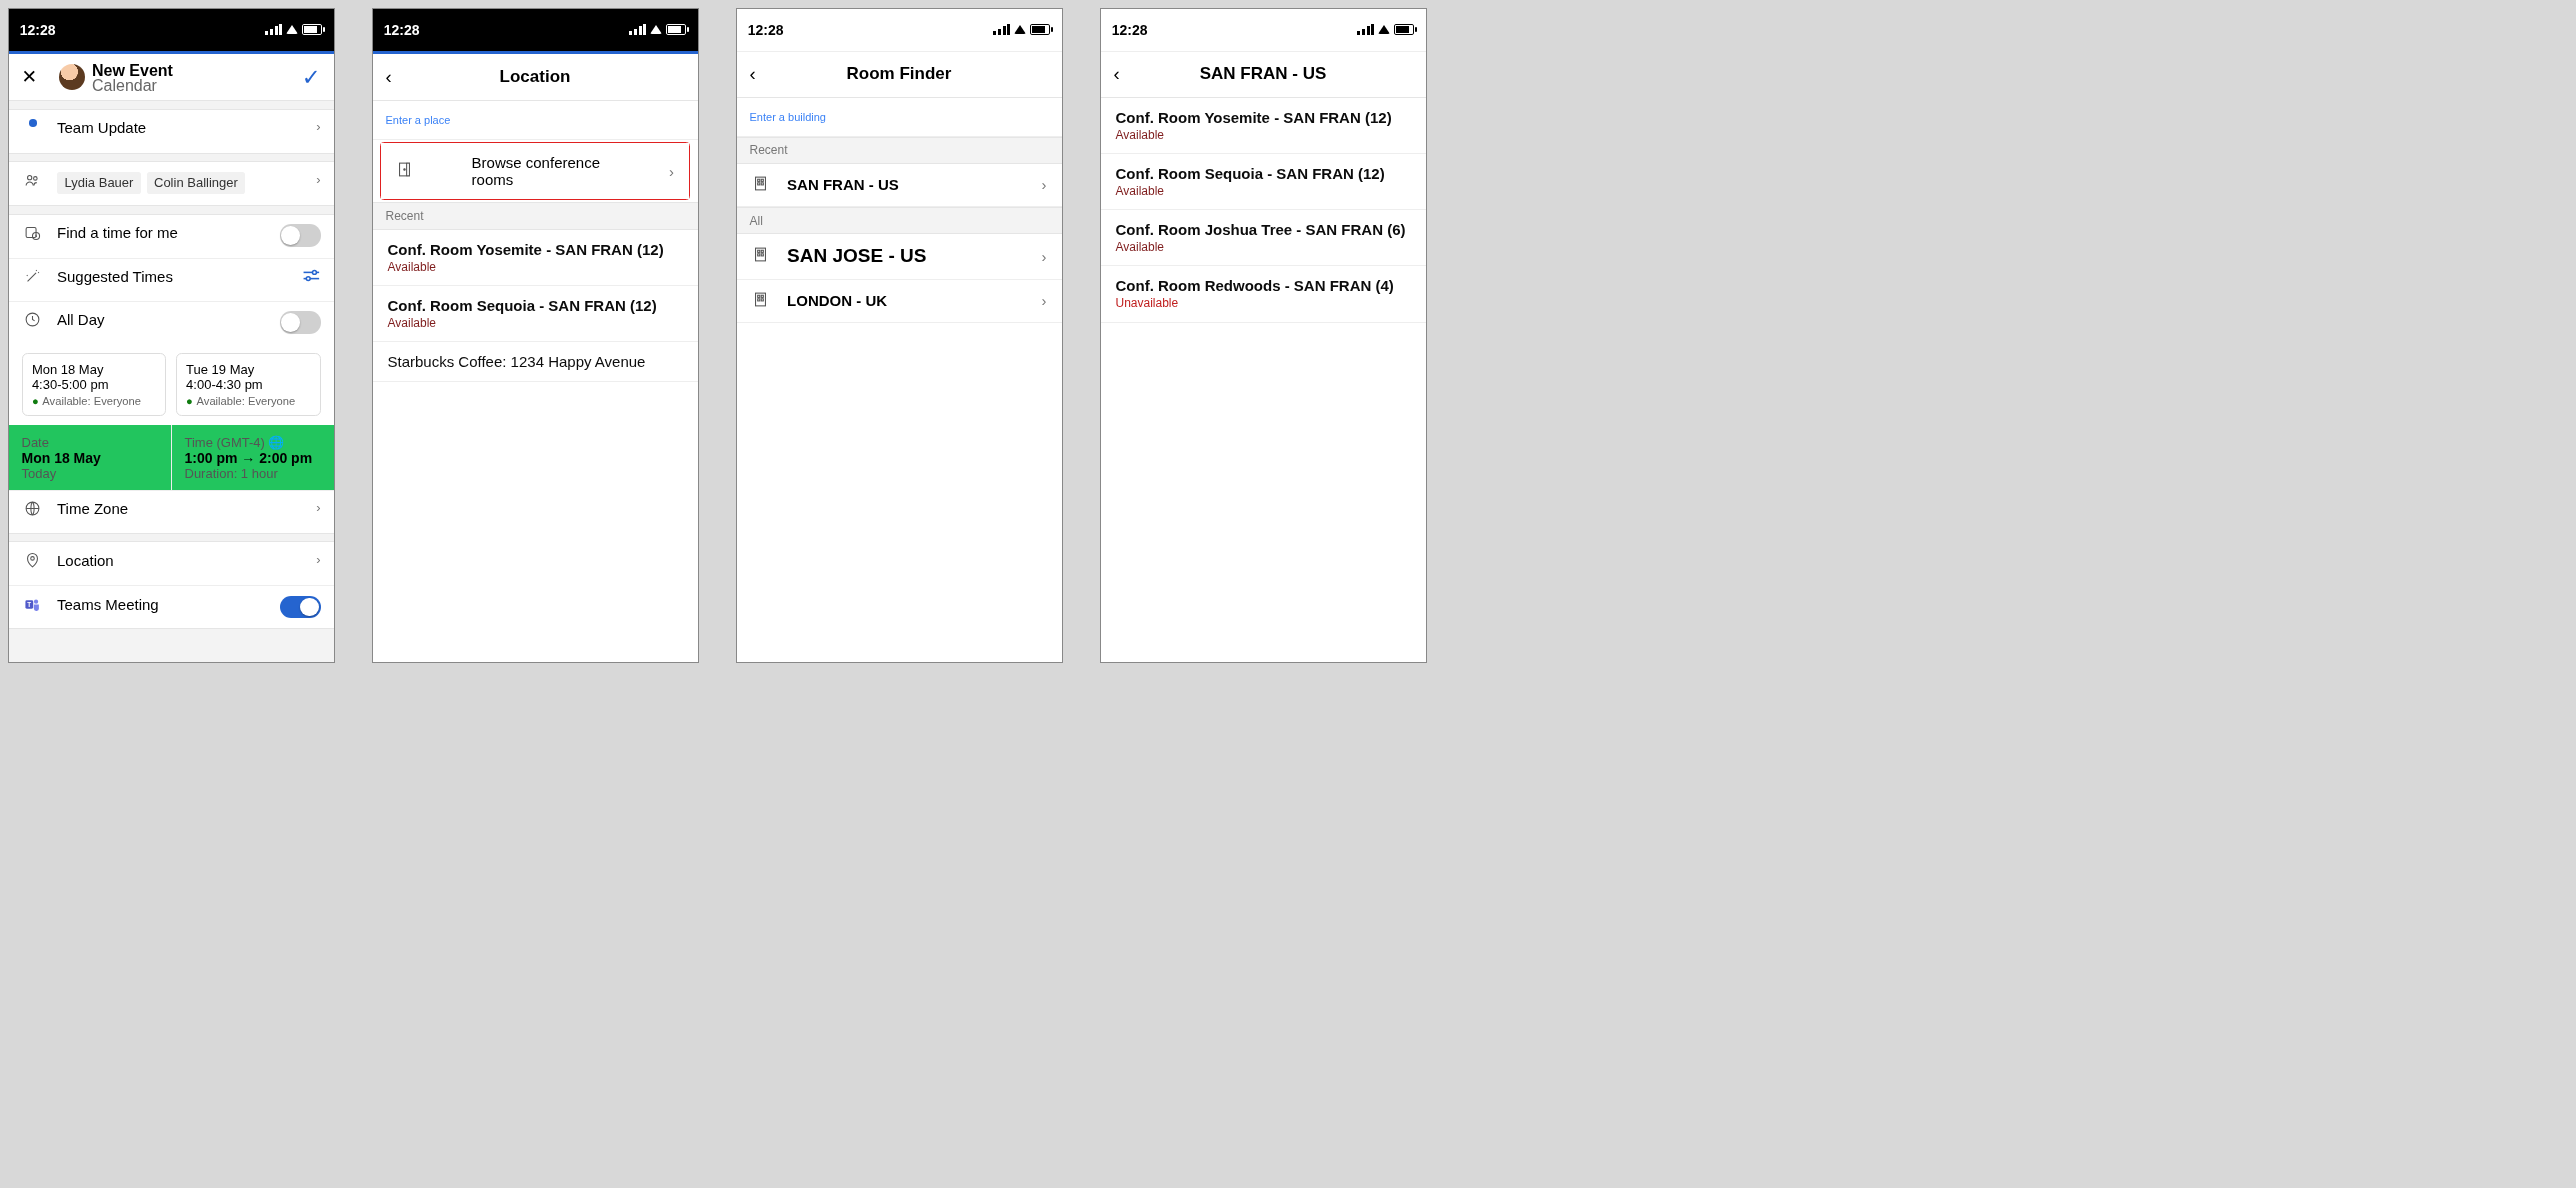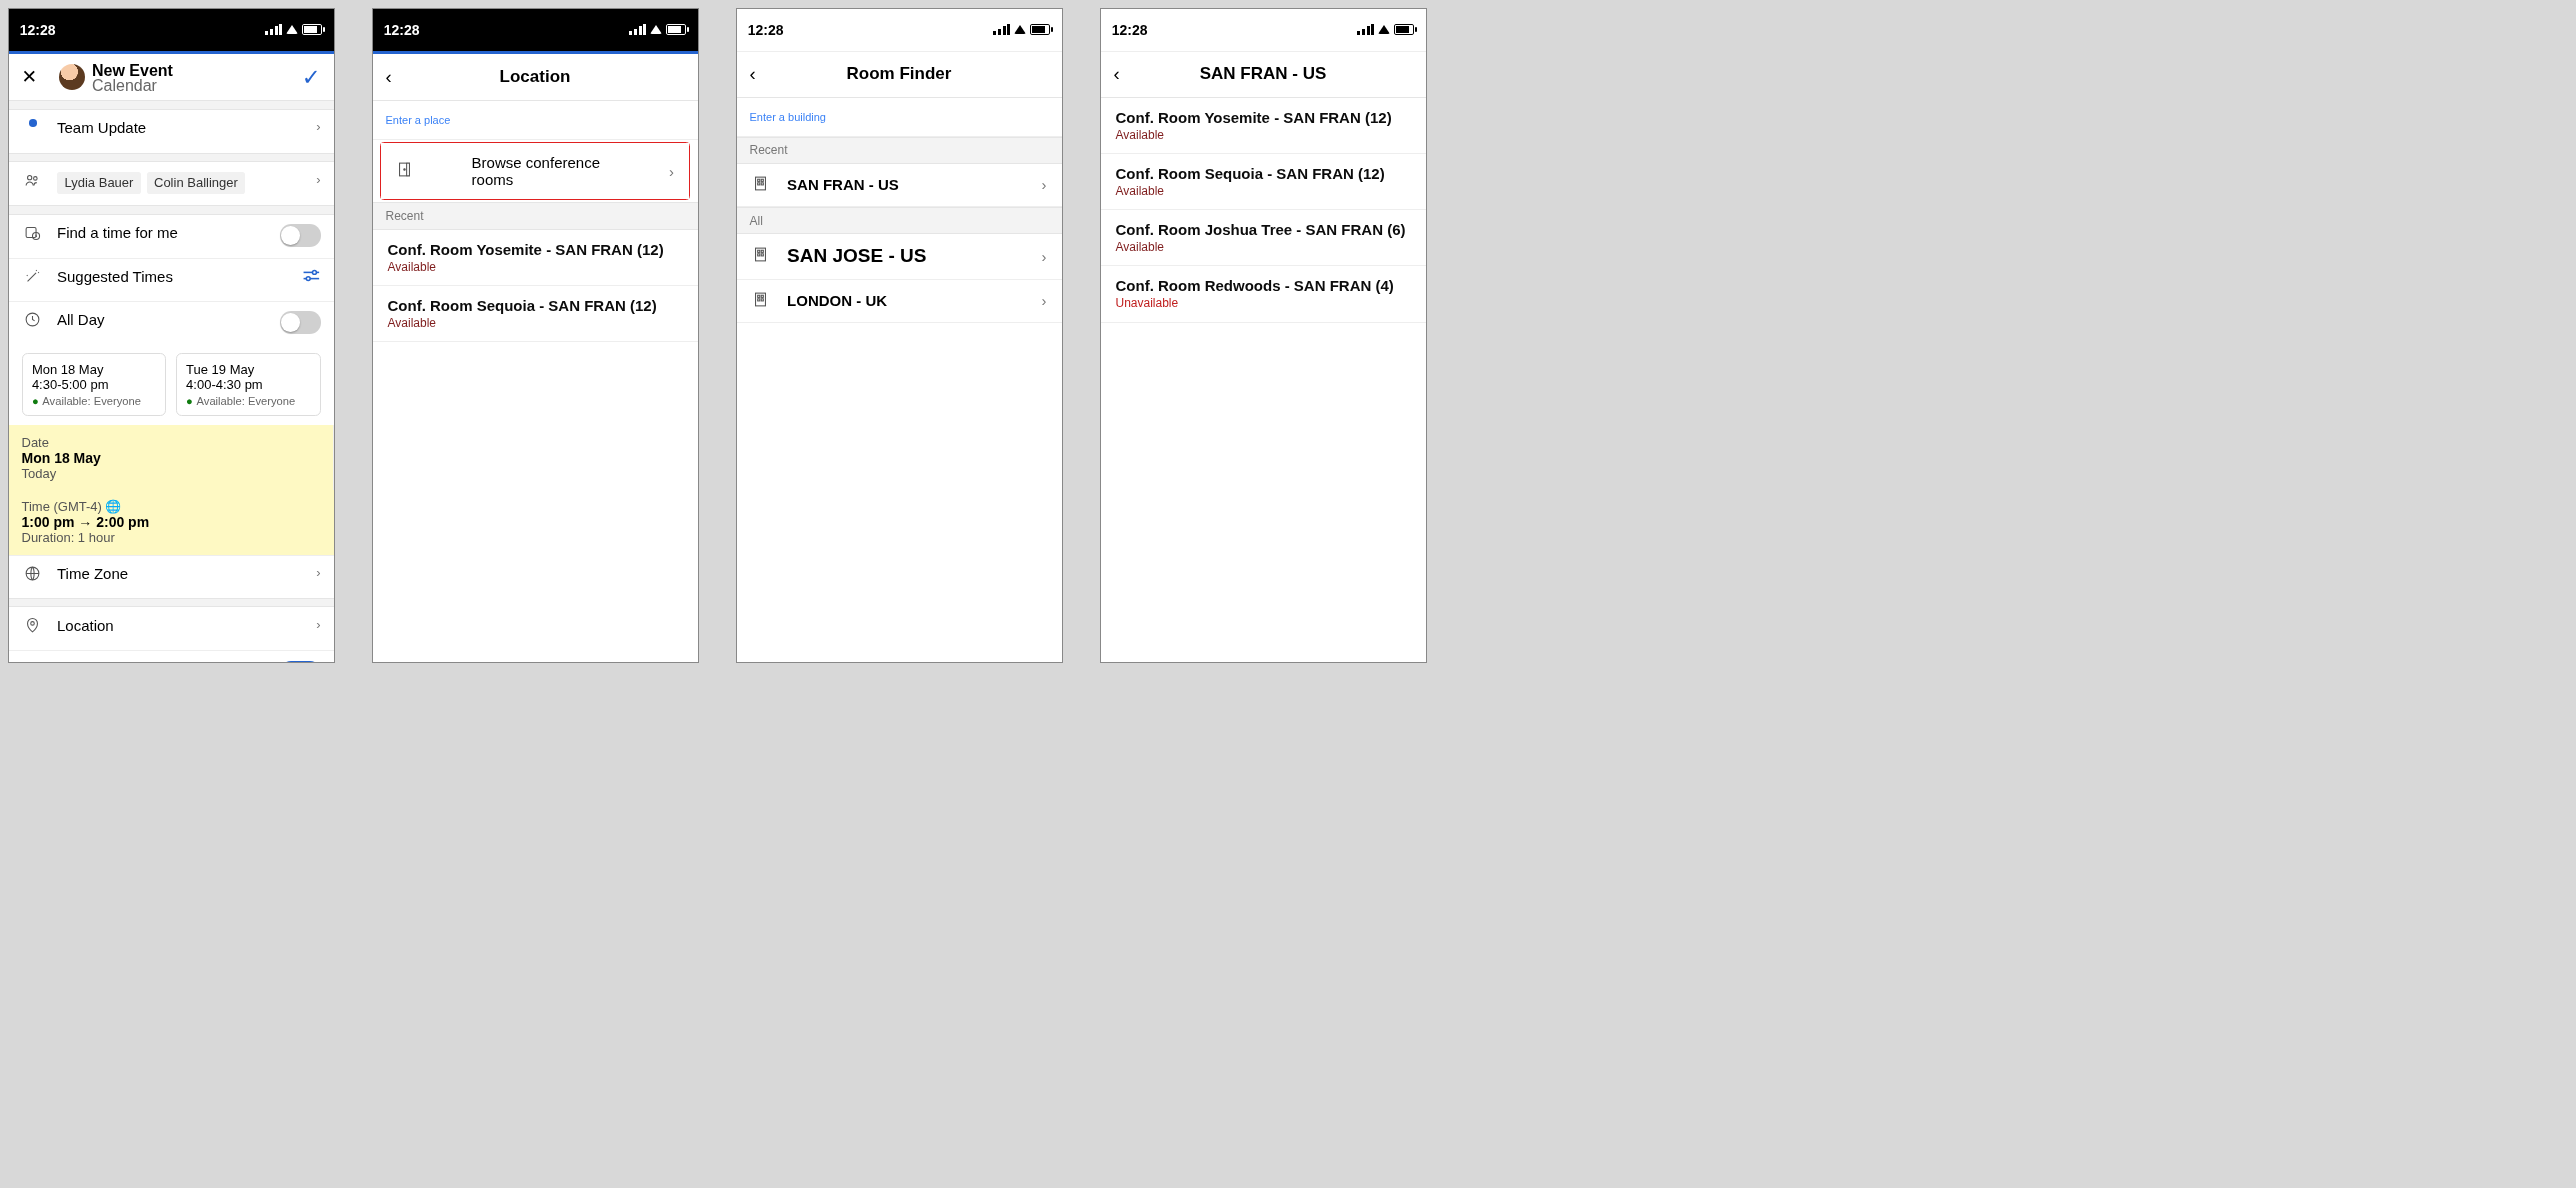--- a/index.html
+++ b/index.html
@@ -121,21 +121,21 @@
 
   .suggest-row { padding:9.4px 13px; display:flex; gap:9.4px; background:#fff; }
   .suggest-card {
     flex:1; border:0.9px solid #ddd; border-radius:5.6px; padding:7.5px 9.4px; font-size:13px;
   }
   .suggest-card .d { font-weight:400; }
   .suggest-card .t { font-weight:400; }
   .suggest-card .avail { font-size:11.2px; color:#666; margin-top:3.7px; display:flex; align-items:center; gap:3.7px;}
   .avail .ok { color:#107c10; }
 
-  .twocol { display:flex; background:#fef9c3;flex-direction:column; }
+  .twocol { display:flex; background:#22c55e; }
   .twocol > div { flex:1; padding:9.4px 13px; font-size:14px; }
   .twocol > div:first-child { border-right:0.9px solid #eee; }
   .small { font-size:13px; color:#555; }
   .bold { font-weight:700; color:#000; }
 
   .sliders-icon { color:#2564cf; }
 
   
   .search-row {
     padding:13px; font-size:11px; color:#3b82f6; background:#fff; border-bottom:0.9px solid #eee;
@@ -390,20 +390,25 @@
         <div class="name">Conf. Room Yosemite - SAN FRAN (12)</div>
         <div class="status available">Available</div>
       </div>
     </div>
     <div class="list-row">
       <div class="txt">
         <div class="name">Conf. Room Sequoia - SAN FRAN (12)</div>
         <div class="status available">Available</div>
       </div>
     </div>
+    <div class="list-row">
+      <div class="txt">
+        <div class="name" style="font-weight:400;">Starbucks Coffee: 1234 Happy Avenue</div>
+      </div>
+    </div>
   </div>
 </div>
 
 <div class="phone">
   <div class="statusbar light">
     <span>12:28</span>
     <div class="status-icons">
       <span class="bars">
           <span></span>
           <span></span>

